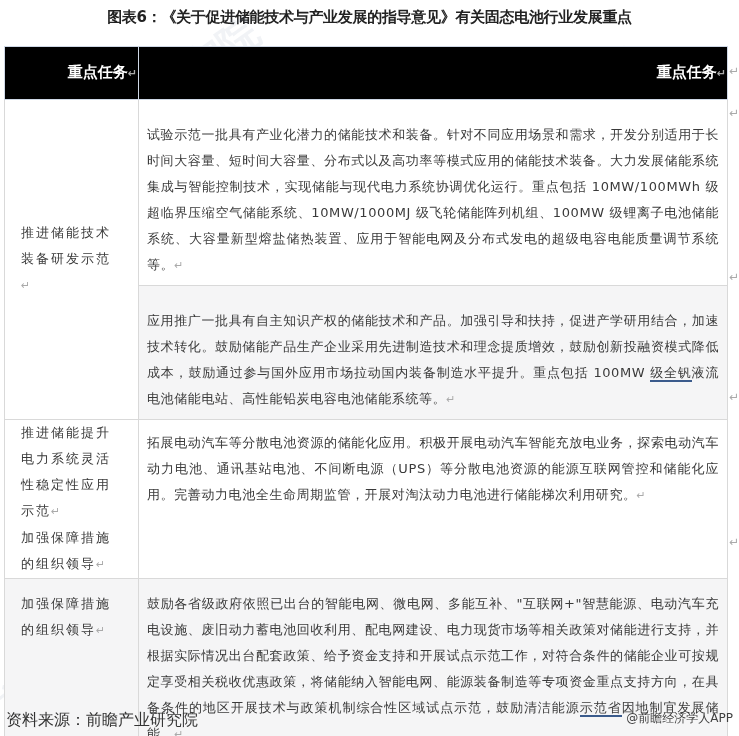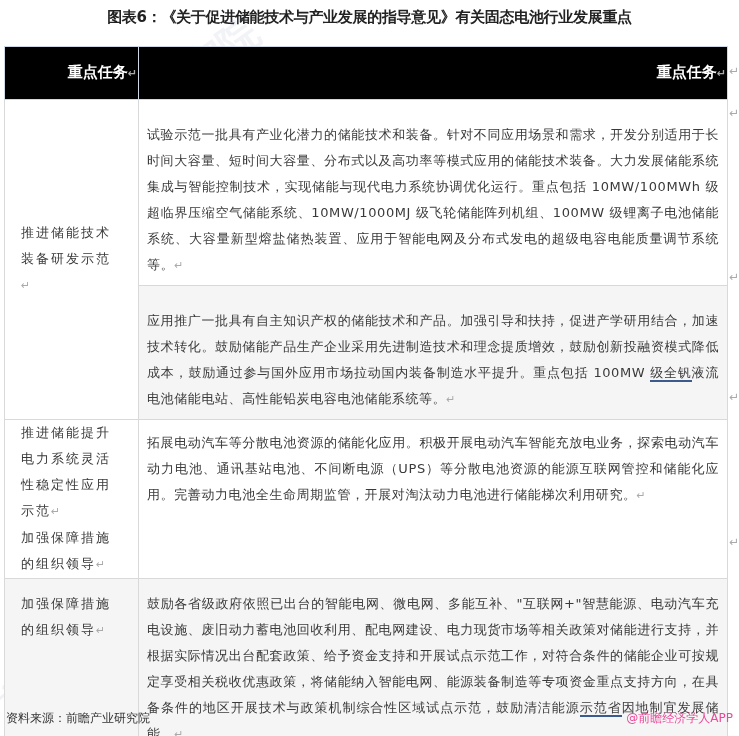--- a/index.html
+++ b/index.html
@@ -26,22 +26,22 @@
     height: 50px; text-align: right; border-color: #cfd8e6;
   }
   .col1 { width: 134px; }
   td.task { padding: 0 16px; letter-spacing: 2px; }
   td.content { padding: 22px 8px 6px 8px; text-align: justify; letter-spacing: 0.6px; }
   tr.white td { background: #ffffff; }
   tr.gray td { background: #f5f5f6; }
   .ret { color: #aaa; font-size: 11px; }
   .ul { border-bottom: 2px double #3b5b8c; }
   .outret { position: absolute; left: 729px; color: #aaa; font-size: 12px; }
-  .footer-left { position: absolute; left: 6px; top: 710px; font-size: 12px; color: #333; font-family: Liberation Mono, monospace; }
-  .footer-right { position: absolute; right: 6px; top: 710px; font-size: 12px; color: #ec4899; }
+  .footer-left { position: absolute; left: 6px; top: 710px; font-size: 16px; color: #333; font-family: Liberation Mono, monospace; }
+  .footer-right { position: absolute; right: 6px; top: 710px; font-size: 12px; color: #404040; }
   .wm { position: absolute; color: rgba(120,140,170,0.10); font-size: 40px; font-weight: bold;
         transform: rotate(-35deg); pointer-events: none; white-space: nowrap; }
 </style>
 </head>
 <body>
 
 <div class="title">图表6：《关于促进储能技术与产业发展的指导意见》有关固态电池行业发展重点</div>
 
 <div class="wm" style="left:0px;top:80px;">前瞻产业研究院</div>
 <div class="wm" style="left:380px;top:110px;">前瞻产业研究院</div>

